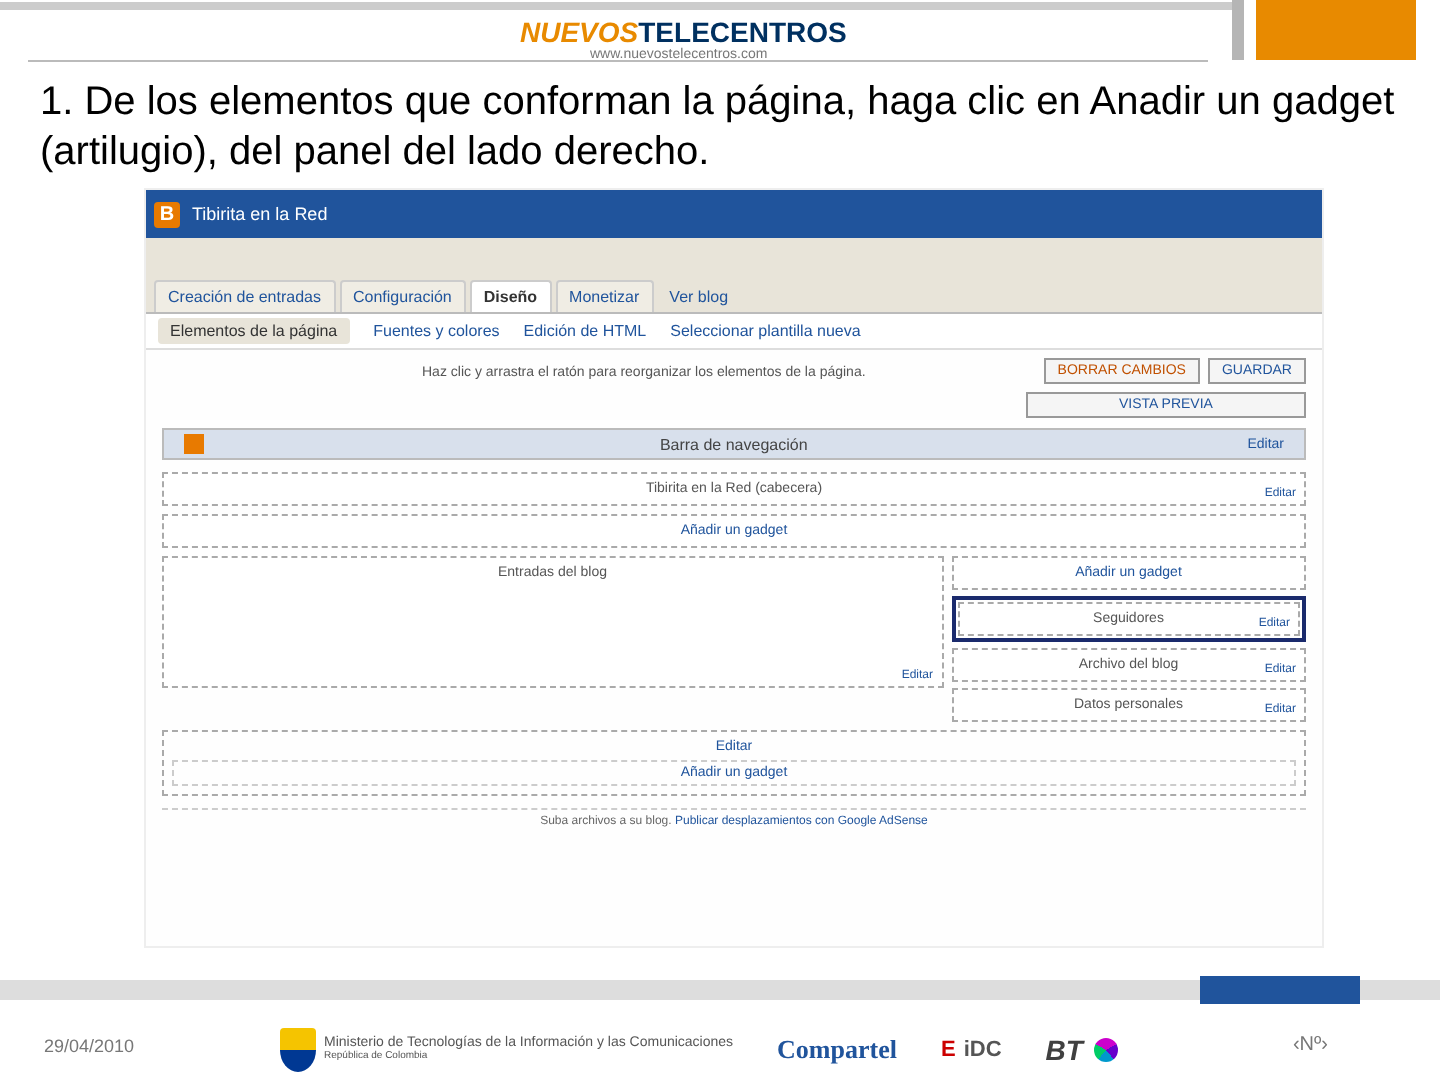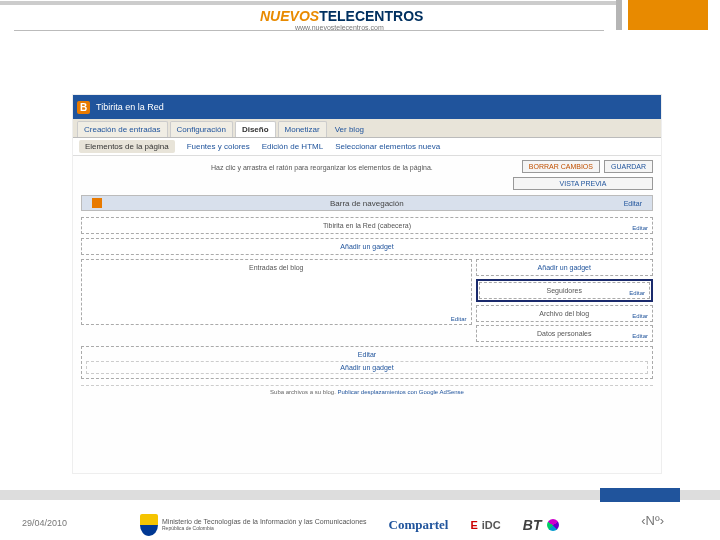--- a/index.html
+++ b/index.html
@@ -11,21 +11,21 @@
   .topbar .right2 { position: absolute; right: 98px; top: 0; width: 6px; height: 30px; background: #b5b5b5; }
   .brand { position: absolute; top: 8px; left: 260px; font-size: 14px; font-weight: bold; letter-spacing: 0; }
   .brand .n1 { color: #e88a00; font-style: italic;}
   .brand .n2 { color: #003060; }
   .brand-sub { position: absolute; top: 24px; left: 295px; font-size: 7px; color: #777; }
   .hr1 { position: absolute; top: 30px; left: 14px; width: 590px; height: 1px; background: #bbb; }
   .title { position: absolute; top: 39px; left: 20px; width: 680px; font-size: 20px; color: #000; line-height: 1.25; }
   .screenshot { position: absolute; top: 94px; left: 72px; width: 590px; height: 380px; background: #fefefe; border: 1px solid #eee; }
   .blogger-bar { background: #20549c; height: 24px; display: flex; align-items: center; padding-left: 4px; color: #fff; font-size: 9px; }
   .b-logo { width: 13px; height: 13px; background: #e87a00; border-radius: 2px; margin-right: 6px; display:flex; align-items:center; justify-content:center; color:#fff; font-size:10px; font-weight:bold;}
-  .tabs-outer { background: #e8e4d9; height: 19px; display: flex; align-items: flex-end; padding-left: 4px; gap: 2px; font-size: 8px; border-bottom: 1px solid #bbb; }
+  .tabs-outer { background: #e8e4d9; height: 38px; display: flex; align-items: flex-end; padding-left: 4px; gap: 2px; font-size: 8px; border-bottom: 1px solid #bbb; }
   .tab { background: #f0ede4; border: 1px solid #ccc; border-bottom: none; padding: 3px 6px; color: #20549c; border-radius: 2px 2px 0 0;}
   .tab.active { background: #fff; font-weight: bold; color: #333;}
   .tab-link { color: #20549c; padding: 3px 6px; font-size: 8px;}
   .subtabs { background: #fff; height: 18px; display: flex; align-items: center; gap: 12px; padding-left: 6px; font-size: 8px; border-bottom: 1px solid #ddd; }
   .subtab { color: #20549c; }
   .subtab.active { background: #e8e4d9; padding: 2px 6px; color: #333; border-radius: 2px;}
   .panel-body { padding: 6px 8px; font-size: 8px; color: #333; position: relative; height: 310px; }
   .panel-title { font-size: 10px; font-weight: bold; color: #333; margin-left: 130px;}
   .panel-sub { font-size: 7px; color: #555; margin: 2px 0 4px 130px;}
   .actions { position: absolute; right: 8px; top: 4px; display: flex; gap: 4px; flex-wrap: wrap; width: 150px; justify-content: flex-end;}
@@ -49,21 +49,21 @@
   .highlight { border: 2px solid #1a2a6c; padding: 1px;}
   .footer-row { border: 1px dashed #aaa; margin-top: 4px; padding: 4px; min-height: 20px; position: relative; font-size: 7px;}
   .footer-row .ed { color: #20549c; text-align: center;}
   .footer-row .gad { color: #20549c; border: 1px dashed #ccc; margin-top: 3px; padding: 2px; text-align: center;}
   .fine { font-size: 6px; color: #666; text-align: center; margin-top: 6px; border-top: 1px dashed #ccc; padding-top: 3px;}
   .fine a { color: #20549c;}
   .slide-footer { position: absolute; bottom: 0; left: 0; width: 692px; height: 50px; }
   .slide-footer .bar { position: absolute; top: 0; left: 0; width: 720px; height: 10px; background: #ddd;}
   .slide-footer .stripe { position: absolute; right: 12px; top: -2px; width: 80px; height: 14px; background: #20549c;}
   .slide-footer .date { position: absolute; left: 22px; bottom: 12px; font-size: 9px; color: #777;}
-  .slide-footer .num { position: absolute; right: 28px; bottom: 12px; font-size: 13px; color: #777;}
+  .slide-footer .num { position: absolute; right: 28px; bottom: 12px; font-size: 10px; color: #777;}
   .logos { position: absolute; left: 140px; bottom: 4px; display: flex; align-items: center; gap: 22px; margin-top: 24px;}
   .logo { display: flex; align-items: center; gap: 4px; font-size: 7px; color: #555;}
   .shield { width: 18px; height: 22px; background: linear-gradient(#f5c400 50%, #003893 50%); border-radius: 2px 2px 50% 50%;}
   .compartel { font-family: cursive; color: #20549c; font-size: 13px; font-weight: bold;}
   .eidc { font-weight: bold; font-size: 11px;}
   .eidc .e { color: #c00;}
   .bt { font-weight: bold; font-style: italic; font-size: 14px; color: #404040;}
   .bt .ring { display:inline-block; width:12px; height:12px; border-radius:50%; background: conic-gradient(#c0c 0 60deg,#60c 60deg 140deg,#09c 140deg 220deg,#0c6 220deg 300deg,#c0c 300deg 360deg); vertical-align: middle; margin-left:2px;}
 </style>
 </head>
@@ -73,38 +73,39 @@
   <div class="topbar">
     <div class="left"></div>
     <div class="right2"></div>
     <div class="right"></div>
   </div>
   <div class="brand">
     <span class="n1">NUEVOS</span><span class="n2">TELECENTROS</span>
   </div>
   <div class="brand-sub">www.nuevostelecentros.com</div>
   <div class="hr1"></div>
+  <div class="title">1. De los elementos que conforman la página, haga clic en Anadir un gadget (artilugio), del panel del lado derecho.</div>
 
   <div class="screenshot">
     <div class="blogger-bar">
       <div class="b-logo">B</div>
       <span>Tibirita en la Red</span>
     </div>
     <div class="tabs-outer">
       <div class="tab">Creación de entradas</div>
       <div class="tab">Configuración</div>
       <div class="tab active">Diseño</div>
       <div class="tab">Monetizar</div>
       <div class="tab-link">Ver blog</div>
     </div>
     <div class="subtabs">
       <span class="subtab active">Elementos de la página</span>
       <span class="subtab">Fuentes y colores</span>
       <span class="subtab">Edición de HTML</span>
-      <span class="subtab">Seleccionar elementos nueva</span>
+      <span class="subtab">Seleccionar plantilla nueva</span>
     </div>
     <div class="panel-body">
       <div class="panel-sub">Haz clic y arrastra el ratón para reorganizar los elementos de la página.</div>
       <div class="actions">
         <div class="btn orange">BORRAR CAMBIOS</div>
         <div class="btn blue">GUARDAR</div>
         <div class="btn blue wide">VISTA PREVIA</div>
       </div>
       <div class="layout-area">
         <div class="navbar-block">

